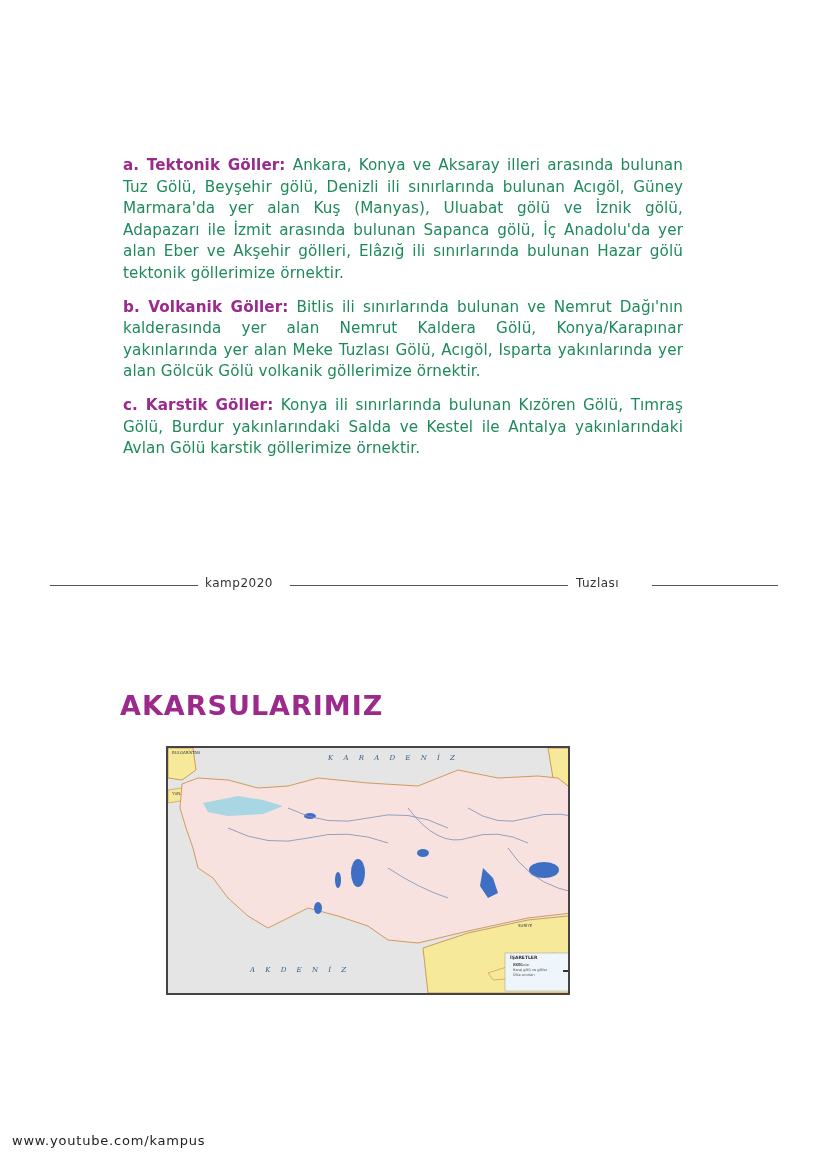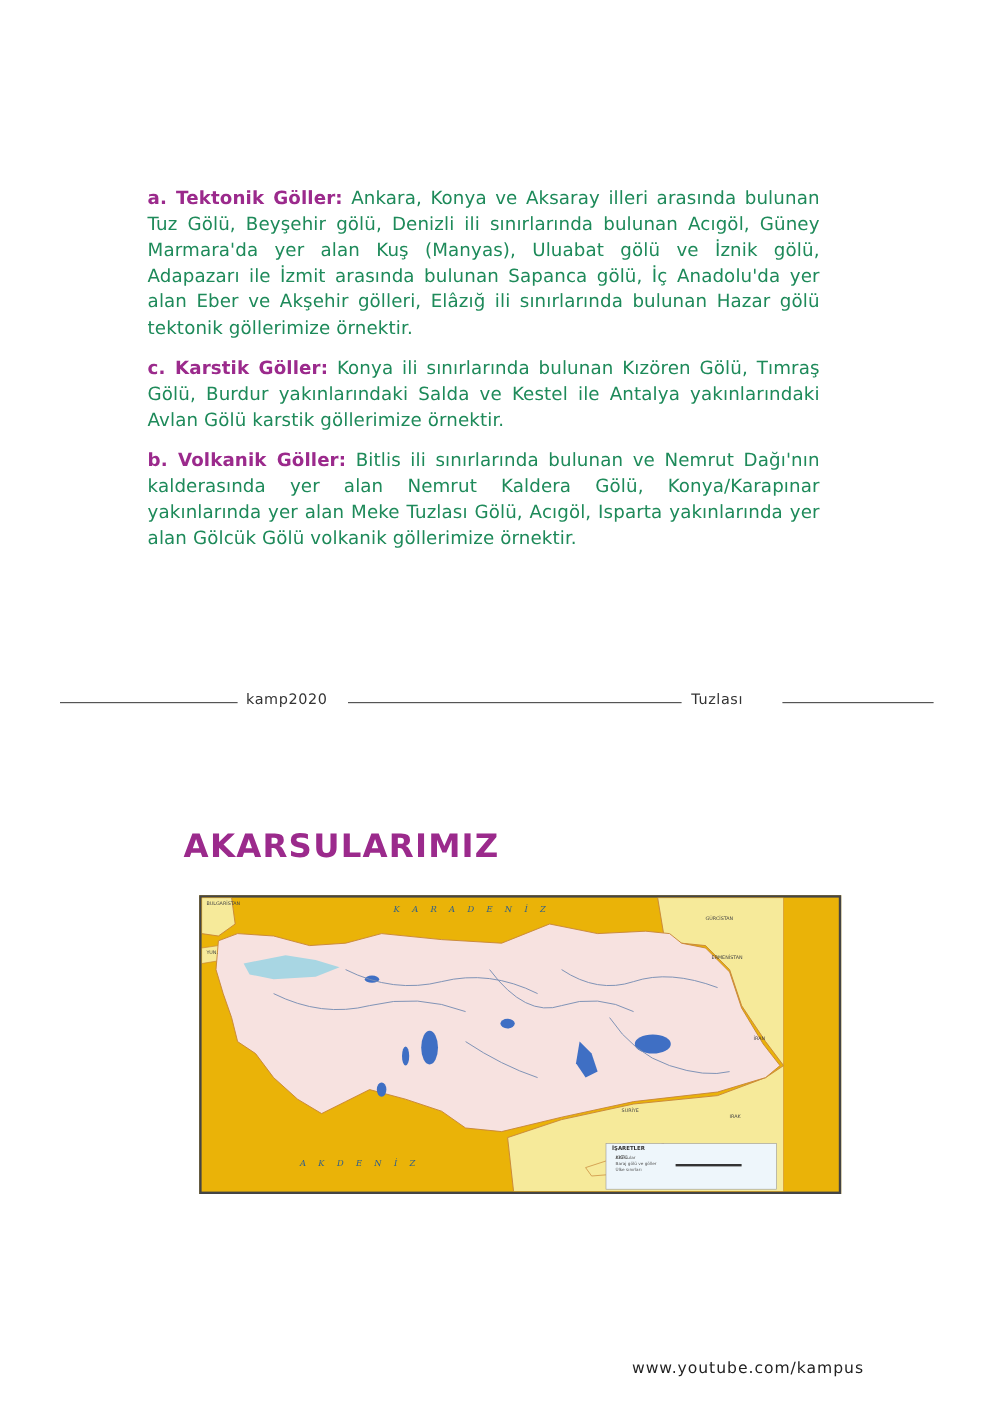--- a/index.html
+++ b/index.html
@@ -7,39 +7,39 @@
            font-family: "DejaVu Sans", sans-serif; }
     .content { position: absolute; left: 123px; top: 138px; width: 560px; margin-top: 17px; }
     .para { color: #1e8a5a; font-size: 15.2px; line-height: 21.6px; text-align: justify;
             margin: 0 0 12px 0; letter-spacing: 0.1px; }
     .para .lead { color: #9b2a8c; font-weight: bold; }
     .footer-line { position: absolute; top: 585px; height: 1px; background: #555; }
     .footer-text { position: absolute; top: 576px; font-size: 12px; color: #333;
                    font-family: "DejaVu Sans", sans-serif; letter-spacing: 0.5px; }
     .section-title { position: absolute; left: 120px; top: 690px; font-size: 27px;
                      color: #9b2a8c; font-weight: bold; letter-spacing: 1px;
-                     font-family: "DejaVu Sans", sans-serif; margin-left: 33px; }
-    .map { position: absolute; left: 166px; top: 746px; width: 535px; height: 249px;
-           border: 2px solid #444; box-sizing: border-box; overflow: hidden; background: #eab308; }
+                     font-family: "DejaVu Sans", sans-serif; }
+    .map { position: absolute; left: 166px; top: 746px; width: 404px; height: 249px;
+           border: 2px solid #444; box-sizing: border-box; overflow: hidden; background: #e5e5e5; }
     .map svg { display: block; }
-    .bottom-url { position: absolute; top: 1133px; left: 0; width: 720px; text-align: right;
+    .bottom-url { position: absolute; top: 1133px; left: 12px; width: 720px; text-align: left;
                   font-size: 13px; color: #222; letter-spacing: 0.8px; }
   </style>
 </head>
 <body>
 
 <div class="content">
   <p class="para">
     <span class="lead">a. Tektonik Göller:</span><span> Ankara, Konya ve Aksaray illeri arasında bulunan Tuz Gölü, Beyşehir gölü, Denizli ili sınırlarında bulunan Acıgöl, Güney Marmara'da yer alan Kuş (Manyas), Uluabat gölü ve İznik gölü, Adapazarı ile İzmit arasında bulunan Sapanca gölü, İç Anadolu'da yer alan Eber ve Akşehir gölleri, Elâzığ ili sınırlarında bulunan Hazar gölü tektonik göllerimize örnektir.</span>
   </p>
   <p class="para">
-    <span class="lead">c. Karstik Göller:</span><span> Konya ili sınırlarında bulunan Kızören Gölü, Tımraş Gölü, Burdur yakınlarındaki Salda ve Kestel ile Antalya yakınlarındaki Avlan Gölü karstik göllerimize örnektir.</span>
+    <span class="lead">b. Volkanik Göller:</span><span> Bitlis ili sınırlarında bulunan ve Nemrut Dağı'nın kalderasında yer alan Nemrut Kaldera Gölü, Konya/Karapınar yakınlarında yer alan Meke Tuzlası Gölü, Acıgöl, Isparta yakınlarında yer alan Gölcük Gölü volkanik göllerimize örnektir.</span>
   </p>
   <p class="para">
-    <span class="lead">b. Volkanik Göller:</span><span> Bitlis ili sınırlarında bulunan ve Nemrut Dağı'nın kalderasında yer alan Nemrut Kaldera Gölü, Konya/Karapınar yakınlarında yer alan Meke Tuzlası Gölü, Acıgöl, Isparta yakınlarında yer alan Gölcük Gölü volkanik göllerimize örnektir.</span>
+    <span class="lead">c. Karstik Göller:</span><span> Konya ili sınırlarında bulunan Kızören Gölü, Tımraş Gölü, Burdur yakınlarındaki Salda ve Kestel ile Antalya yakınlarındaki Avlan Gölü karstik göllerimize örnektir.</span>
   </p>
 </div>
 
 <div class="footer-line" style="left:50px;width:148px;"></div>
 <div class="footer-text" style="left:205px;">kamp2020</div>
 <div class="footer-line" style="left:290px;width:278px;"></div>
 <div class="footer-text" style="left:576px;">Tuzlası</div>
 <div class="footer-line" style="left:652px;width:126px;"></div>
 
 <div class="section-title">AKARSULARIMIZ</div>

